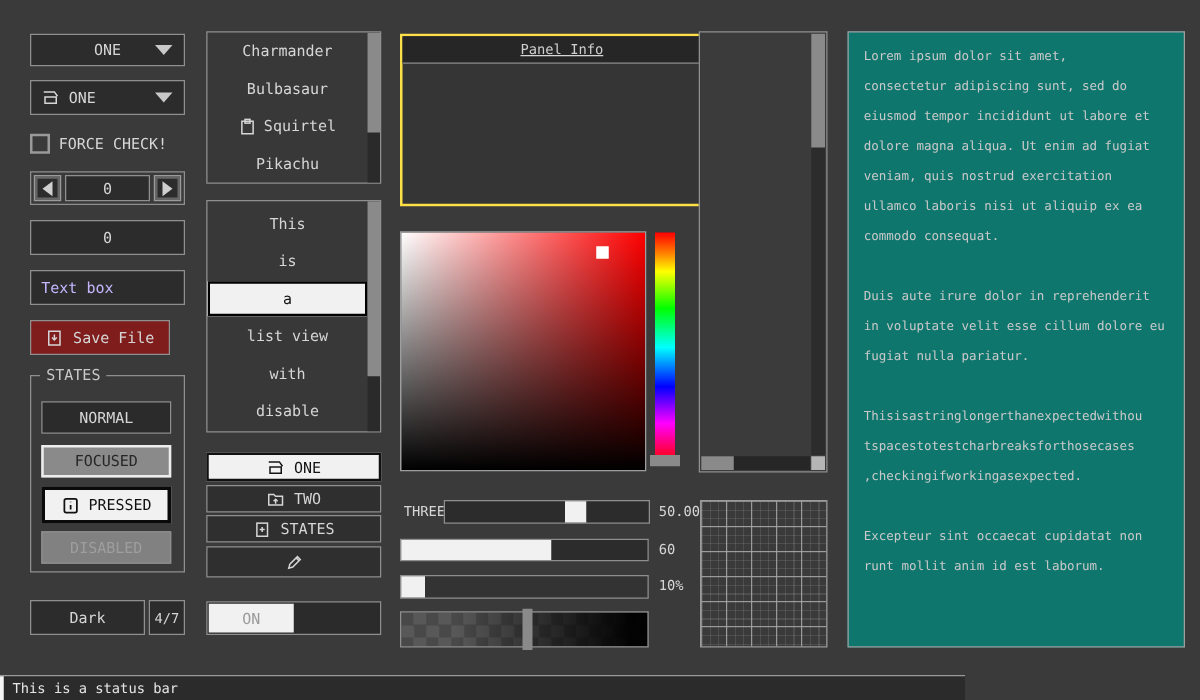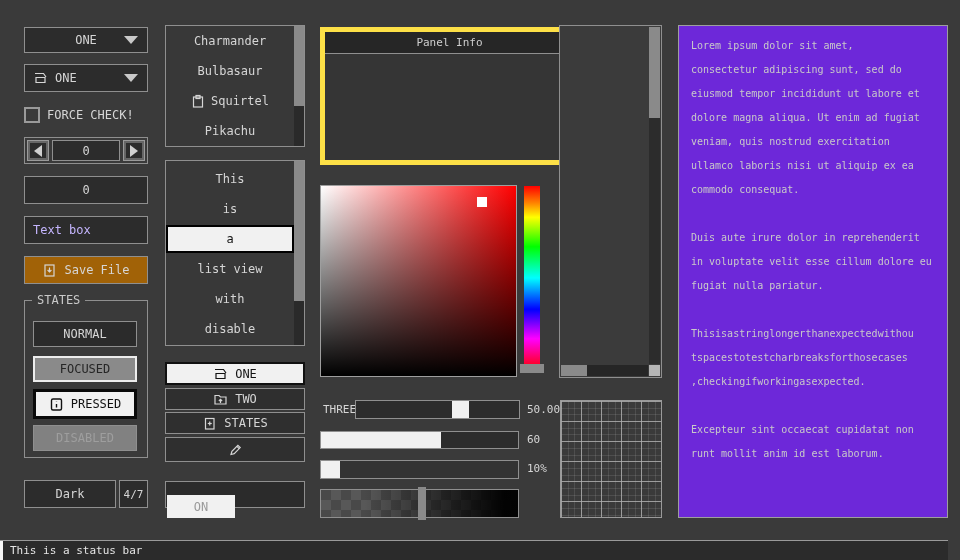--- a/index.html
+++ b/index.html
@@ -22,21 +22,21 @@
   #cb-box{left:24px;top:107px;width:16px;height:16px;border:2px solid #9a9a9a;background:transparent;}
   #cb-label{left:47px;top:108px;font-size:12px;}
   #stepper{left:24px;top:137px;width:124px;height:27px;border:1px solid #8f8f8f;background:#3a3a3a;
     display:flex;gap:3px;padding:2px;}
   .step-btn{width:22px;height:100%;background:#2c2c2c;border:1px solid #9a9a9a;box-shadow:inset 0 0 0 2px #666;
     display:flex;align-items:center;justify-content:center;box-sizing:border-box;}
   .step-field{flex:1;height:100%;background:#2c2c2c;border:1px solid #8f8f8f;display:flex;align-items:center;
     justify-content:center;box-sizing:border-box;font-size:12px;}
   #numfield{left:24px;top:176px;width:124px;height:28px;}
   #textbox{left:24px;top:216px;width:124px;height:28px;padding-left:8px;color:#c4b5fd;}
-  #savebtn{left:24px;top:256px;width:124px;height:28px;background:#a16207;gap:7px;text-align:center;}
+  #savebtn{left:24px;top:256px;width:112px;height:28px;background:#7f1d1d;gap:7px;text-align:center;}
   #states{left:24px;top:300px;width:124px;height:158px;border:1px solid #8f8f8f;}
   #states-legend{position:absolute;top:-8px;left:7px;background:#3a3a3a;padding:0 5px;font-size:12px;color:#c9c9c9;}
   .state-btn{position:absolute;left:8px;width:104px;height:26px;box-sizing:border-box;display:flex;
     align-items:center;justify-content:center;font-size:12px;white-space:nowrap;gap:7px;}
   #btn-normal{top:20px;background:#2b2b2b;border:1px solid #8f8f8f;}
   #btn-focused{top:55px;background:#8a8a8a;border:2px solid #ededed;color:#262626;}
   #btn-pressed{top:88px;height:30px;background:#f1f1f1;border:3px solid #0a0a0a;color:#111;}
   #btn-disabled{top:124px;background:#818181;border:1px solid #8f8f8f;color:#9e9e9e;}
   #darkbtn{left:24px;top:480px;width:92px;height:28px;}
   #counter{left:119px;top:480px;width:29px;height:28px;font-size:11px;}
@@ -49,24 +49,24 @@
   .list-row.selected{background:#f1f1f1;color:#141414;box-shadow:inset 0 0 0 2px #000;height:28px;margin-top:1px;margin-bottom:1px;}
   .vscroll{position:absolute;right:0;top:0;bottom:0;width:10px;background:#2a2a2a;}
   .vthumb{position:absolute;left:0;top:0;width:100%;background:#8a8a8a;}
   .icon-btn{position:absolute;left:165px;width:140px;box-sizing:border-box;display:flex;align-items:center;
     justify-content:center;gap:7px;font-size:12px;background:#2f2f2f;border:1px solid #8f8f8f;color:#d6d6d6;white-space:nowrap;}
   #btn-one{top:362px;height:23px;background:#f1f1f1;border:2px solid #111;color:#141414;}
   #btn-two{top:388px;height:22px;}
   #btn-three{top:412px;height:22px;}
   #btn-pencil{top:437px;height:25px;}
   #toggle{left:165px;top:481px;width:140px;height:27px;border:1px solid #8f8f8f;background:#2b2b2b;}
-  #toggle-knob{position:absolute;left:1px;top:13px;width:68px;height:23px;background:#f1f1f1;display:flex;
+  #toggle-knob{position:absolute;left:1px;top:1px;width:68px;height:23px;background:#f1f1f1;display:flex;
     align-items:center;justify-content:center;color:#9a9a9a;font-size:12px;}
   
-  #panel-info{left:320px;top:27px;width:259px;height:138px;border:5px solid #fde047;background:#353535;}
+  #panel-info{left:320px;top:27px;width:259px;height:138px;border:2px solid #fde047;background:#353535;text-decoration:underline;}
   #panel-info-title{height:21px;border-bottom:1px solid #8f8f8f;background:#262626;display:flex;
     align-items:center;justify-content:center;font-size:11px;color:#cfcfcf;}
   #svpicker{left:320px;top:185px;width:197px;height:192px;border:1px solid #9e9e9e;
     background:linear-gradient(to top,#000,rgba(0,0,0,0)),linear-gradient(to right,#fff,#f00);}
   #svcursor{position:absolute;width:10px;height:10px;background:#fff;}
   #huebar{left:524px;top:186px;width:16px;height:184px;
     background:linear-gradient(to bottom,#f00 0%,#ff8000 9%,#ff0 17%,#0f0 33%,#0ff 50%,#00f 67%,#f0f 83%,#ff0055 94%,#f00 100%);}
   #huehandle{position:absolute;left:-4px;width:24px;height:9px;background:#8a8a8a;}
   .val-label{position:absolute;font-size:11px;color:#d6d6d6;white-space:nowrap;}
   #slider-test{left:355px;top:400px;width:165px;height:19px;border:1px solid #8f8f8f;background:#2c2c2c;}
@@ -87,25 +87,25 @@
   #sp-hscroll{position:absolute;left:1px;bottom:1px;height:11px;width:calc(100% - 14px);background:#262626;}
   #sp-hthumb{position:absolute;left:0;top:0;height:100%;background:#8a8a8a;}
   #sp-corner{position:absolute;right:1px;bottom:1px;width:11px;height:11px;background:#b5b5b5;}
   #gridpanel{left:560px;top:400px;width:102px;height:118px;border:1px solid #9a9a9a;background-color:#3a3a3a;
     background-image:
       repeating-linear-gradient(to right,rgba(170,170,170,.85) 0 1px,transparent 1px 20px),
       repeating-linear-gradient(to bottom,rgba(170,170,170,.85) 0 1px,transparent 1px 20px),
       repeating-linear-gradient(to right,rgba(255,255,255,.10) 0 1px,transparent 1px 6.7px),
       repeating-linear-gradient(to bottom,rgba(255,255,255,.10) 0 1px,transparent 1px 6.7px);}
   
-  #textpanel{left:678px;top:25px;width:270px;height:493px;border:1px solid #9e9e9e;background:#6d28d9;
+  #textpanel{left:678px;top:25px;width:270px;height:493px;border:1px solid #9e9e9e;background:#0f766e;
     padding:8px 12px;overflow:hidden;}
   .tp-line{height:24px;line-height:24px;font-size:10px;color:#c9c9c9;white-space:pre;}
   
-  #statusbar{left:0;top:540px;width:948px;height:20px;background:#2b2b2b;border-top:1px solid #9a9a9a;}
+  #statusbar{left:0;top:540px;width:772px;height:20px;background:#2b2b2b;border-top:1px solid #9a9a9a;}
   #status-caret{position:absolute;left:0;top:0;width:3px;height:100%;background:#f5f5f5;}
   #status-text{position:absolute;left:10px;top:0;height:100%;display:flex;align-items:center;
     font-size:11px;color:#e5e5e5;white-space:nowrap;}
 </style>
 </head>
 <body>
 
 <div class="screen">
 
   <div class="widget jc" id="dd1">

